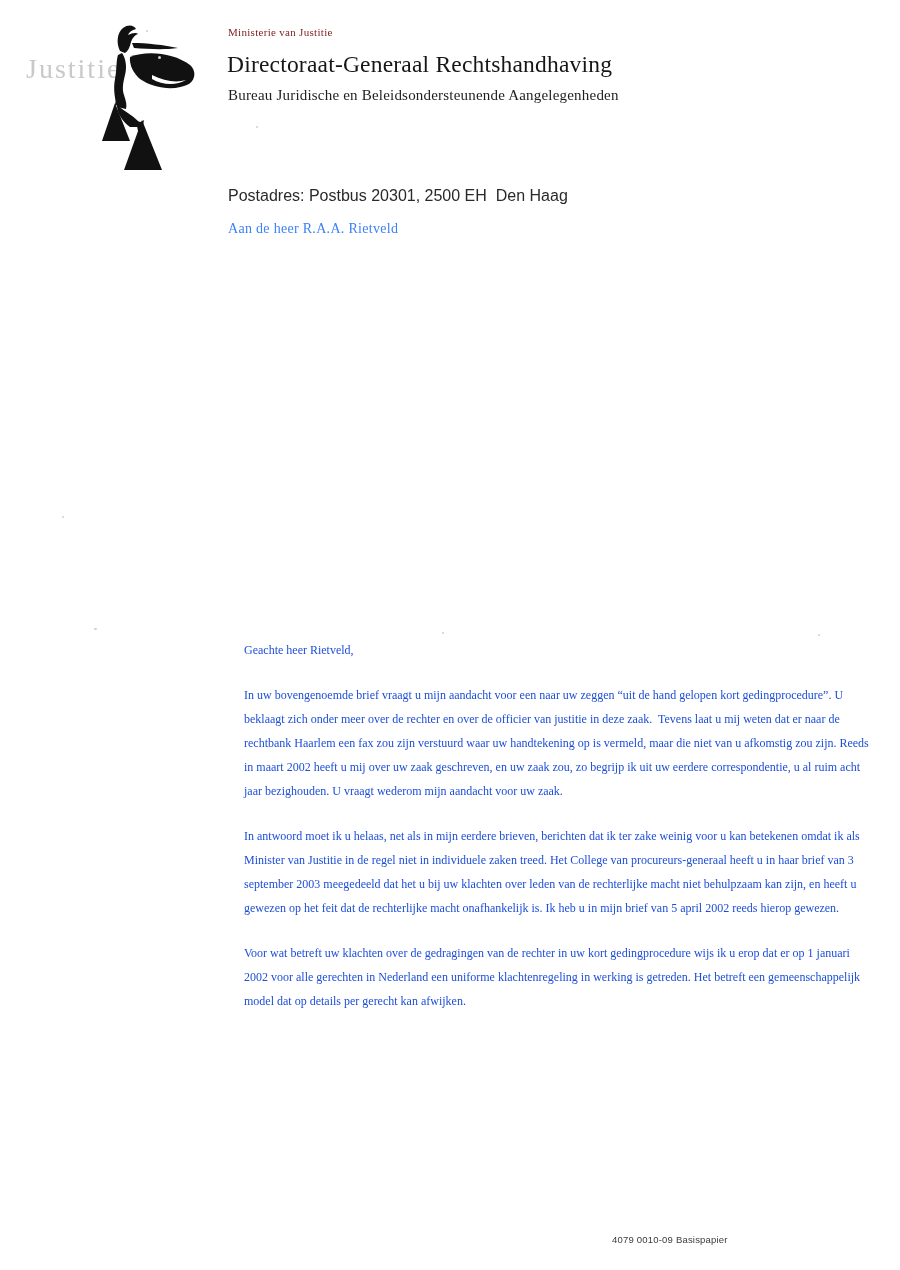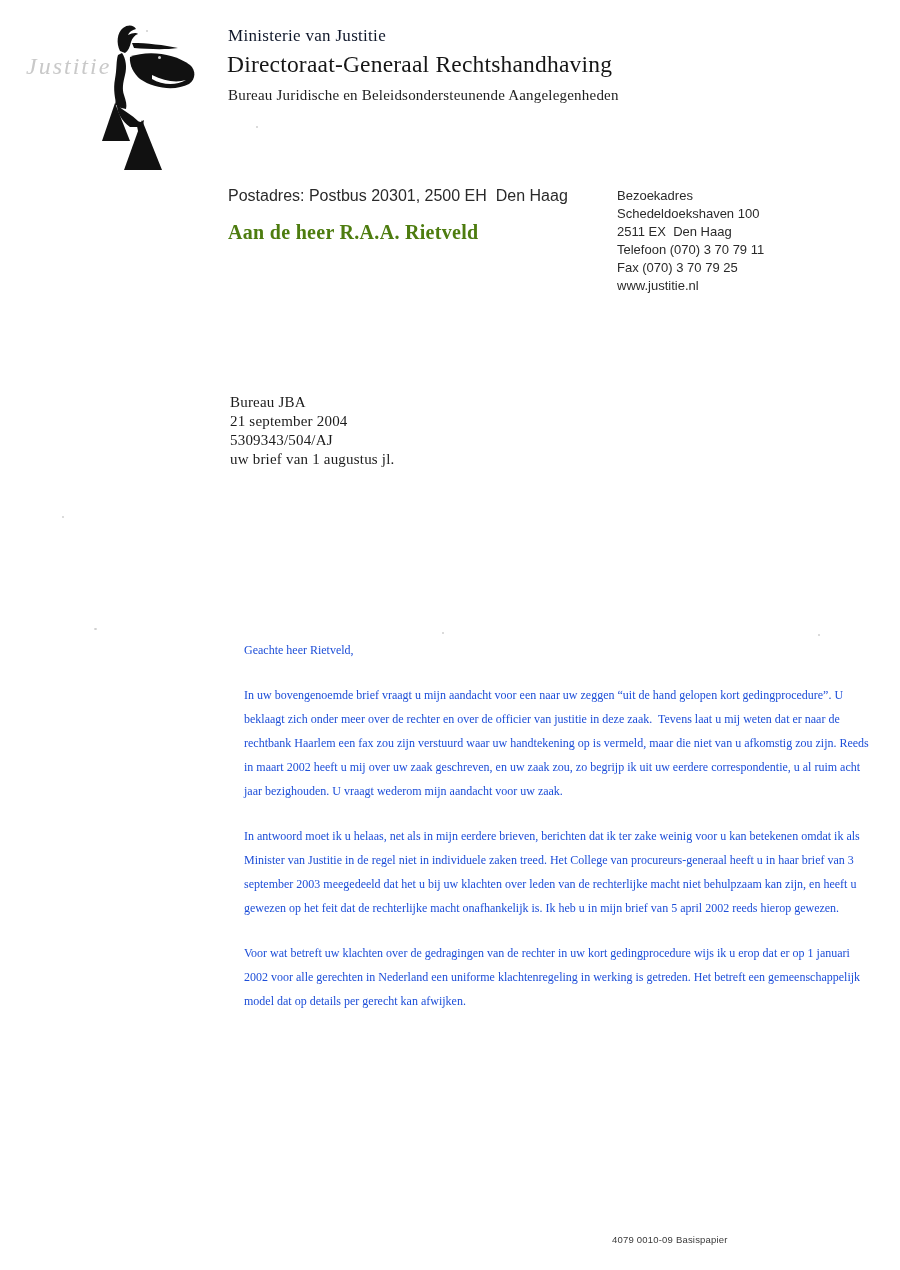--- a/index.html
+++ b/index.html
@@ -12,51 +12,50 @@
     background: #ffffff;
     overflow: hidden;
     font-family: "Liberation Serif", "DejaVu Serif", serif;
     color: #1a1a1a;
   }
   .abs { position: absolute; }
 
   
   .ministry {
     left: 228px; top: 26px;
-    font-size: 17px; letter-spacing: 0.3px; color: #0f172a;
+    font-size: 11px; letter-spacing: 0.3px; color: #7f1d1d;
   }
   .directorate {
     left: 227px; top: 51px;
     font-size: 23.5px; letter-spacing: 0.2px; color: #161616;
   }
   .bureau {
     left: 228px; top: 87px;
     font-size: 15px; letter-spacing: 0.2px; color: #1e1e1e;
   }
 
   
   .logo-wrap { left: 92px; top: 23px; width: 120px; height: 152px; }
   .watermark {
     left: 26px; top: 53px;
-    font-style: italic;
-    font-size: 24px;
+    font-size: 28px;
     letter-spacing: 2px;
     color: #c9c9c9;
   }
 
   
   .sans { font-family: "Liberation Sans", "DejaVu Sans", sans-serif; }
   .pre { white-space: pre-wrap; }
   .postal {
     left: 228px; top: 187px;
     font-size: 16px; color: #2a2a2a;
   }
   .recipient {
     left: 228px; top: 221px;
-    font-size: 20px; letter-spacing: 0.3px; color: #4d7c0f; font-weight: bold;
+    font-size: 14px; letter-spacing: 0.3px; color: #3b82f6;
   }
   .visit {
     left: 617px; top: 187px;
     font-size: 13px; line-height: 18px; color: #2a2a2a;
   }
 
   
   .meta-labels {
     left: 50px; top: 396px; width: 132px;
     text-align: right;
@@ -119,35 +118,21 @@
     </svg>
   </div>
 
   <div class="abs ministry">Ministerie van Justitie</div>
   <div class="abs directorate">Directoraat-Generaal Rechtshandhaving</div>
   <div class="abs bureau">Bureau Juridische en Beleidsondersteunende Aangelegenheden</div>
 
   <div class="abs postal sans pre">Postadres: Postbus 20301, 2500 EH  Den Haag</div>
   <div class="abs recipient">Aan de heer R.A.A. Rietveld</div>
 
-  <div class="abs visit sans">
-    <div class="pre">Bezoekadres</div>
-    <div class="pre">Schedeldoekshaven 100</div>
-    <div class="pre">2511 EX  Den Haag</div>
-    <div class="pre">Telefoon (070) 3 70 79 11</div>
-    <div class="pre">Fax (070) 3 70 79 25</div>
-    <div class="pre">www.justitie.nl</div>
-  </div>
 
-  <div class="abs meta-values">
-    <div>Bureau JBA</div>
-    <div>21 september 2004</div>
-    <div>5309343/504/AJ</div>
-    <div>uw brief van 1 augustus jl.</div>
-  </div>
 
   <div class="abs letter-body">
     <p class="salutation">Geachte heer Rietveld,</p>
     <p>In uw bovengenoemde brief vraagt u mijn aandacht voor een naar uw zeggen “uit de hand gelopen kort gedingprocedure”. U beklaagt zich onder meer over de rechter en over de officier van justitie in deze zaak.  Tevens laat u mij weten dat er naar de rechtbank Haarlem een fax zou zijn verstuurd waar uw handtekening op is vermeld, maar die niet van u afkomstig zou zijn. Reeds in maart 2002 heeft u mij over uw zaak geschreven, en uw zaak zou, zo begrijp ik uit uw eerdere correspondentie, u al ruim acht jaar bezighouden. U vraagt wederom mijn aandacht voor uw zaak.</p>
     <p>In antwoord moet ik u helaas, net als in mijn eerdere brieven, berichten dat ik ter zake weinig voor u kan betekenen omdat ik als Minister van Justitie in de regel niet in individuele zaken treed. Het College van procureurs-generaal heeft u in haar brief van 3 september 2003 meegedeeld dat het u bij uw klachten over leden van de rechterlijke macht niet behulpzaam kan zijn, en heeft u gewezen op het feit dat de rechterlijke macht onafhankelijk is. Ik heb u in mijn brief van 5 april 2002 reeds hierop gewezen.</p>
     <p>Voor wat betreft uw klachten over de gedragingen van de rechter in uw kort gedingprocedure wijs ik u erop dat er op 1 januari 2002 voor alle gerechten in Nederland een uniforme klachtenregeling in werking is getreden. Het betreft een gemeenschappelijk model dat op details per gerecht kan afwijken.</p>
   </div>
 
   <div class="abs footer-code sans">4079 0010-09 Basispapier</div>
 

